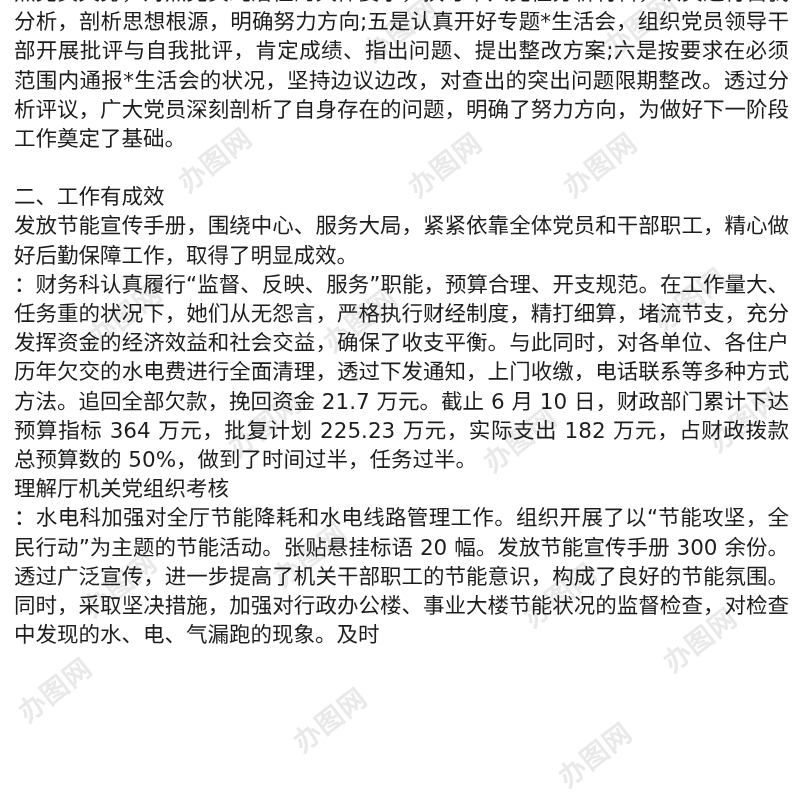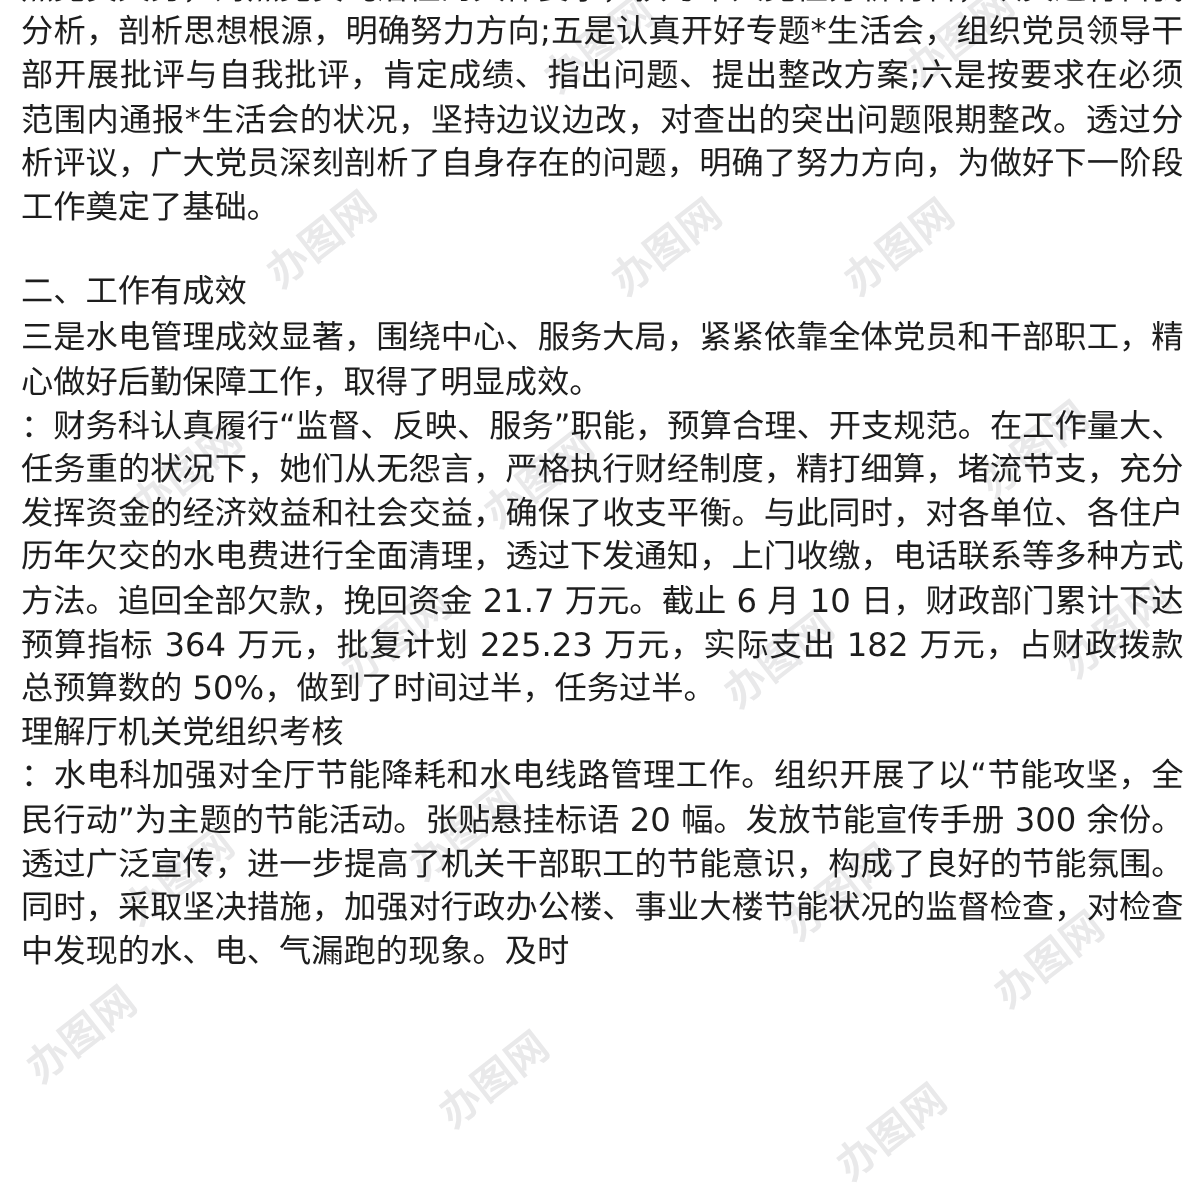--- a/index.html
+++ b/index.html
@@ -65,21 +65,21 @@
     color: #1d1d1d;
     font-size: 21.5px;
     line-height: 29.2px;
     text-align: justify;
     text-justify: inter-ideograph;
     font-family: "DejaVu Sans", "Liberation Sans", sans-serif;
     font-weight: 400;
     letter-spacing: 0px;
     word-break: break-all;
   }
-  .para.gap-before { margin-top: 29px; font-family: Liberation Mono, monospace; }
+  .para.gap-before { margin-top: 29px; }
   .para.tight { margin-top: 0; }
   .heading {
     font-weight: 400;
   }
 </style>
 </head>
 <body>
 
 <div id="page">
 
@@ -101,20 +101,20 @@
       <div class="watermark-mark" style="color: rgb(233, 233, 234); left: 700px; top: 640px; transform: translate(-50%, -50%) rotate(-38deg);">办图网</div>
       <div class="watermark-mark" style="color: rgb(233, 233, 234); left: 55px; top: 690px; transform: translate(-50%, -50%) rotate(-38deg);">办图网</div>
       <div class="watermark-mark" style="color: rgb(233, 233, 234); left: 330px; top: 720px; transform: translate(-50%, -50%) rotate(-38deg);">办图网</div>
       <div class="watermark-mark" style="color: rgb(233, 233, 234); left: 595px; top: 755px; transform: translate(-50%, -50%) rotate(-38deg);">办图网</div>
     </div>
 
   <div id="text-layer">
     <div class="doc-body" id="doc-body">
         <p class="para tight">照党员义务，对照党员纯洁性的具体要求，撰写个人党性分析材料，认真进行自我分析，剖析思想根源，明确努力方向;五是认真开好专题*生活会，组织党员领导干部开展批评与自我批评，肯定成绩、指出问题、提出整改方案;六是按要求在必须范围内通报*生活会的状况，坚持边议边改，对查出的突出问题限期整改。透过分析评议，广大党员深刻剖析了自身存在的问题，明确了努力方向，为做好下一阶段工作奠定了基础。</p>
         <p class="para gap-before heading">二、工作有成效</p>
-        <p class="para tight">三是水电管理成效显著，围绕中心、服务大局，紧紧依靠全体党员和干部职工，精心做好后勤保障工作，取得了明显成效。</p>
+        <p class="para tight">发放节能宣传手册，围绕中心、服务大局，紧紧依靠全体党员和干部职工，精心做好后勤保障工作，取得了明显成效。</p>
         <p class="para tight">：财务科认真履行“监督、反映、服务”职能，预算合理、开支规范。在工作量大、任务重的状况下，她们从无怨言，严格执行财经制度，精打细算，堵流节支，充分发挥资金的经济效益和社会交益，确保了收支平衡。与此同时，对各单位、各住户历年欠交的水电费进行全面清理，透过下发通知，上门收缴，电话联系等多种方式方法。追回全部欠款，挽回资金 21.7 万元。截止 6 月 10 日，财政部门累计下达预算指标 364 万元，批复计划 225.23 万元，实际支出 182 万元，占财政拨款总预算数的 50%，做到了时间过半，任务过半。</p>
         <p class="para tight heading">理解厅机关党组织考核</p>
         <p class="para tight">：水电科加强对全厅节能降耗和水电线路管理工作。组织开展了以“节能攻坚，全民行动”为主题的节能活动。张贴悬挂标语 20 幅。发放节能宣传手册 300 余份。透过广泛宣传，进一步提高了机关干部职工的节能意识，构成了良好的节能氛围。同时，采取坚决措施，加强对行政办公楼、事业大楼节能状况的监督检查，对检查中发现的水、电、气漏跑的现象。及时</p>
       </div>
   </div>
 
 </div>
 
 </body></html>

